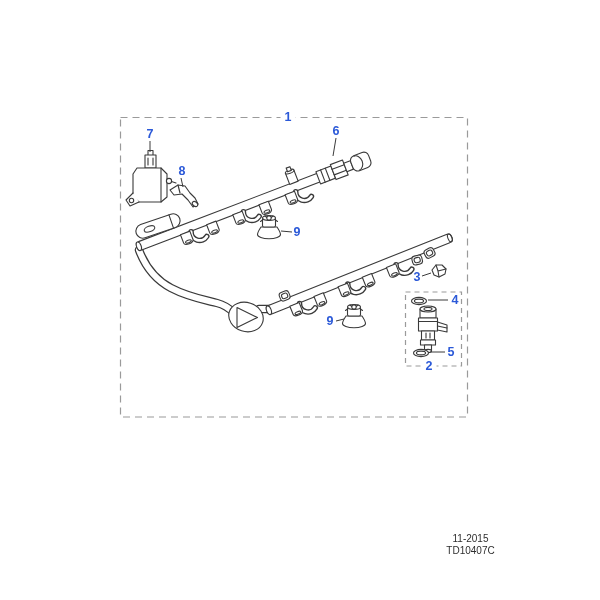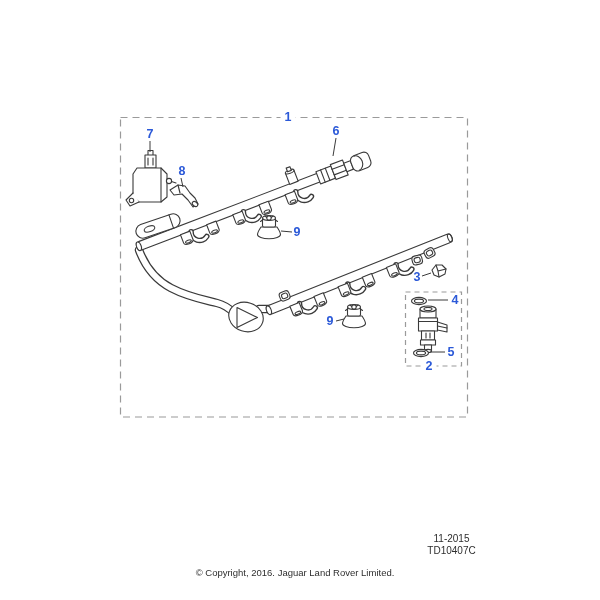--- a/index.html
+++ b/index.html
@@ -15,21 +15,21 @@
   .tube-i{fill:none;stroke:#ffffff;stroke-width:6;stroke-linecap:round;}
   .bk-o{fill:none;stroke:#3a3a3a;stroke-width:5.5;stroke-linecap:round;}
   .bk-i{fill:none;stroke:#ffffff;stroke-width:2.8;stroke-linecap:round;}
   .ldr{stroke:#3a3a3a;stroke-width:1;}
   
   .callout{position:absolute;transform:translate(-50%,-50%);
            font-weight:bold;font-size:12.5px;color:#2b59d8;letter-spacing:0;
            padding:0 2px;line-height:1;}
   .callout.on-line{background:#fff;padding:0 4px;}
   
-  .code-block{position:absolute;left:409px;top:533px;width:85px;text-align:center;
+  .code-block{position:absolute;left:428px;top:533px;width:85px;text-align:center;
               font-size:10px;line-height:11.5px;color:#2e2e2e;}
   .copyright{position:absolute;left:145px;top:567px;width:300px;text-align:center;
              font-size:9.5px;color:#2e2e2e;}
 </style>
 </head>
 <body>
 
 <div id="page">
 
   <svg id="art" width="600" height="600" viewBox="0 0 600 600">
@@ -197,15 +197,14 @@
   <div class="callout" style="left:330px;top:321px;">9</div>
   <div class="callout" style="left:455px;top:300px;">4</div>
   <div class="callout" style="left:451px;top:352px;">5</div>
   <div class="callout on-line" style="left:429px;top:366px;">2</div>
 
   <div class="code-block">
     <div>11-2015</div>
     <div>TD10407C</div>
   </div>
 
-  <div class="copyright">© Copyright, 2016. Jaguar Land Rover Limited.</div>
 
 </div>
 
 </body></html>

